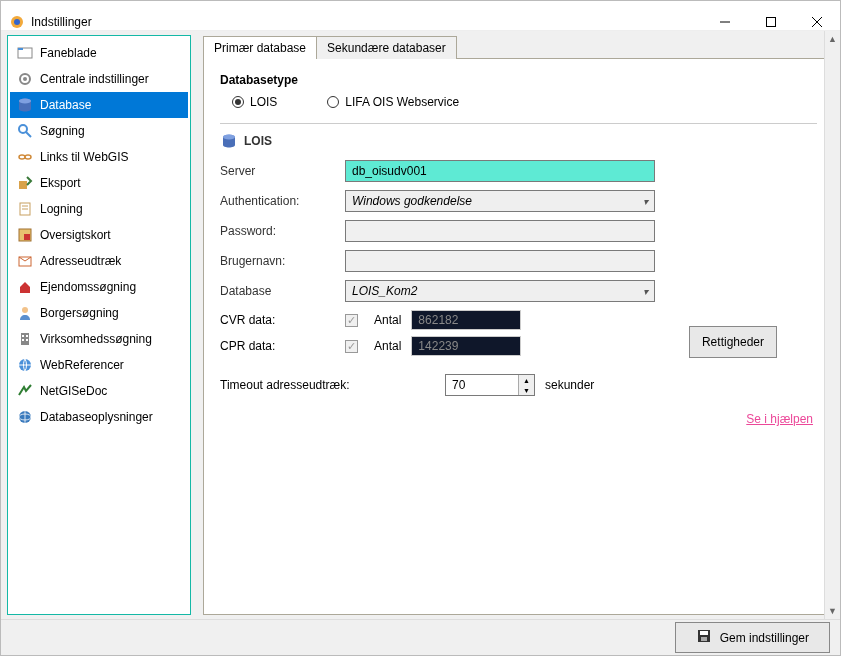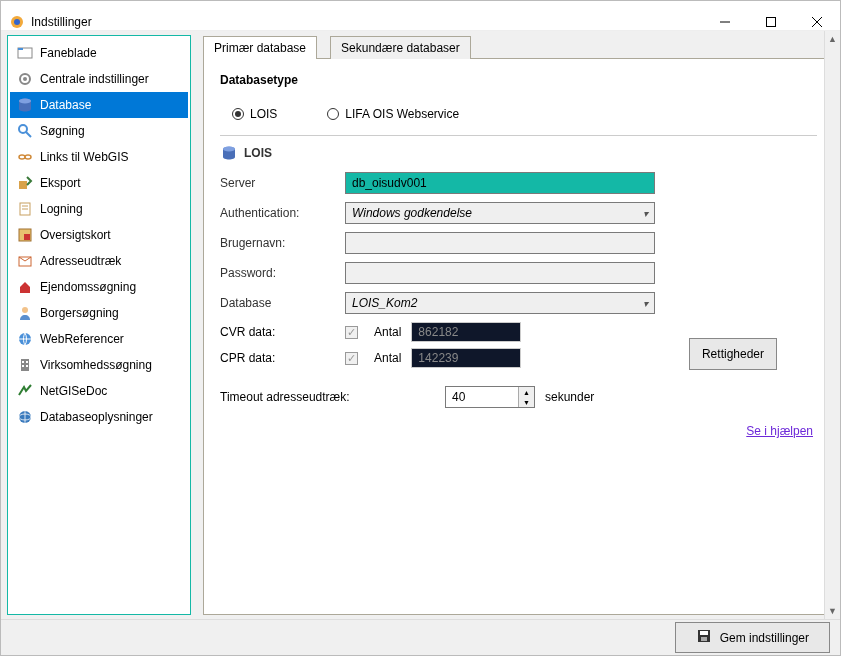--- a/index.html
+++ b/index.html
@@ -96,21 +96,21 @@
       flex-shrink: 0;
     }
     .content {
       flex: 1;
       display: flex;
       flex-direction: column;
       position: relative;
     }
     .tabs {
       display: flex;
-      gap: 14px;
+      gap: 0;
       position: relative;
       z-index: 2;
     }
     .tab {
       background: #f0f0f0;
       border: 1px solid #aca899;
       border-bottom: none;
       padding: 4px 10px;
       cursor: pointer;
       margin-right: -1px;
@@ -122,21 +122,21 @@
     }
     .panel {
       flex: 1;
       background: #fff;
       border: 1px solid #aca899;
       padding: 14px 16px;
       position: relative;
     }
     .group-title {
       font-weight: bold;
-      margin-bottom: 20px;
+      margin-bottom: 8px;
     }
     .radio-row {
       display: flex;
       gap: 50px;
       padding-left: 12px;
       margin-bottom: 14px;
     }
     .radio {
       display: flex;
       align-items: center;
@@ -174,21 +174,21 @@
       margin-bottom: 8px;
     }
     .form-label {
       width: 125px;
       color: #333;
     }
     .form-input {
       width: 310px;
       height: 22px;
       border: 1px solid #7a7a7a;
-      background: #14b8a6;
+      background: #5eead4;
       padding: 0 6px;
       font-size: 12px;
     }
     .form-input.disabled {
       background: #f0f0f0;
       color: #888;
     }
     .form-select {
       width: 310px;
       height: 22px;
@@ -281,21 +281,21 @@
     .spinner-btns div {
       flex: 1;
       display: flex;
       align-items: center;
       justify-content: center;
       font-size: 7px;
       cursor: pointer;
     }
     .help-link {
       text-align: right;
-      color: #6d28d9;
+      color: #ec4899;
       text-decoration: underline;
       cursor: pointer;
       padding-right: 4px;
     }
     .footer {
       height: 36px;
       display: flex;
       align-items: center;
       justify-content: flex-end;
       padding: 0 10px;
@@ -470,37 +470,37 @@
               <svg width="16" height="16" viewBox="0 0 16 16">
                 <circle cx="8" cy="5" r="3" fill="#f2c28a"></circle>
                 <path d="M3 15c0-3 2-5 5-5s5 2 5 5" fill="#5b8fce"></path>
               </svg>
             </span>
           <span>Borgersøgning</span>
         </div>
         <div class="sidebar-item">
           <span class="sb-icon">
               <svg width="16" height="16" viewBox="0 0 16 16">
-                <circle cx="8" cy="8" r="6" fill="#4a90d9"></circle>
-                <path d="M2 8h12M8 2c2 3 2 9 0 12M8 2c-2 3-2 9 0 12" stroke="#fff" fill="none"></path>
-              </svg>
-            </span>
-          <span>WebReferencer</span>
-        </div>
-        <div class="sidebar-item">
-          <span class="sb-icon">
-              <svg width="16" height="16" viewBox="0 0 16 16">
                 <rect x="4" y="2" width="8" height="12" fill="#888"></rect>
                 <rect x="5" y="4" width="2" height="2" fill="#fff"></rect>
                 <rect x="9" y="4" width="2" height="2" fill="#fff"></rect>
                 <rect x="5" y="8" width="2" height="2" fill="#fff"></rect>
                 <rect x="9" y="8" width="2" height="2" fill="#fff"></rect>
               </svg>
             </span>
           <span>Virksomhedssøgning</span>
+        </div>
+        <div class="sidebar-item">
+          <span class="sb-icon">
+              <svg width="16" height="16" viewBox="0 0 16 16">
+                <circle cx="8" cy="8" r="6" fill="#4a90d9"></circle>
+                <path d="M2 8h12M8 2c2 3 2 9 0 12M8 2c-2 3-2 9 0 12" stroke="#fff" fill="none"></path>
+              </svg>
+            </span>
+          <span>WebReferencer</span>
         </div>
         <div class="sidebar-item">
           <span class="sb-icon">
               <svg width="16" height="16" viewBox="0 0 16 16">
                 <path d="M2 12L7 4l2 4 5-6" fill="none" stroke="#2e7d32" stroke-width="2"></path>
               </svg>
             </span>
           <span>NetGISeDoc</span>
         </div>
         <div class="sidebar-item">
@@ -558,26 +558,26 @@
             <input class="form-input" value="db_oisudv001" style="">
           </div>
           <div class="form-row">
             <div class="form-label">Authentication:</div>
             <div class="form-select">
               <span>Windows godkendelse</span>
               <span class="chev">▾</span>
             </div>
           </div>
           <div class="form-row">
+            <div class="form-label">Password:</div>
+            <input class="form-input disabled" disabled="" type="password" value="" style="">
+          </div>
+          <div class="form-row">
             <div class="form-label">Brugernavn:</div>
             <input class="form-input disabled" disabled="" value="" style="">
-          </div>
-          <div class="form-row">
-            <div class="form-label">Password:</div>
-            <input class="form-input disabled" disabled="" type="password" value="" style="">
           </div>
           <div class="form-row">
             <div class="form-label">Database</div>
             <div class="form-select">
               <span>LOIS_Kom2</span>
               <span class="chev">▾</span>
             </div>
           </div>
 
           <div class="data-block">
@@ -596,21 +596,21 @@
             <div class="rights-col">
               <div class="btn">
                 <span>Rettigheder</span>
               </div>
             </div>
           </div>
 
           <div class="timeout-row">
             <div class="timeout-label">Timeout adresseudtræk:</div>
             <div class="spinner">
-              <div class="spinner-val">40</div>
+              <div class="spinner-val">70</div>
               <div class="spinner-btns">
                 <div>▲</div>
                 <div>▼</div>
               </div>
             </div>
             <span style="margin-left:10px">sekunder</span>
           </div>
 
           <div class="help-link">
             <span>Se i hjælpen</span>

